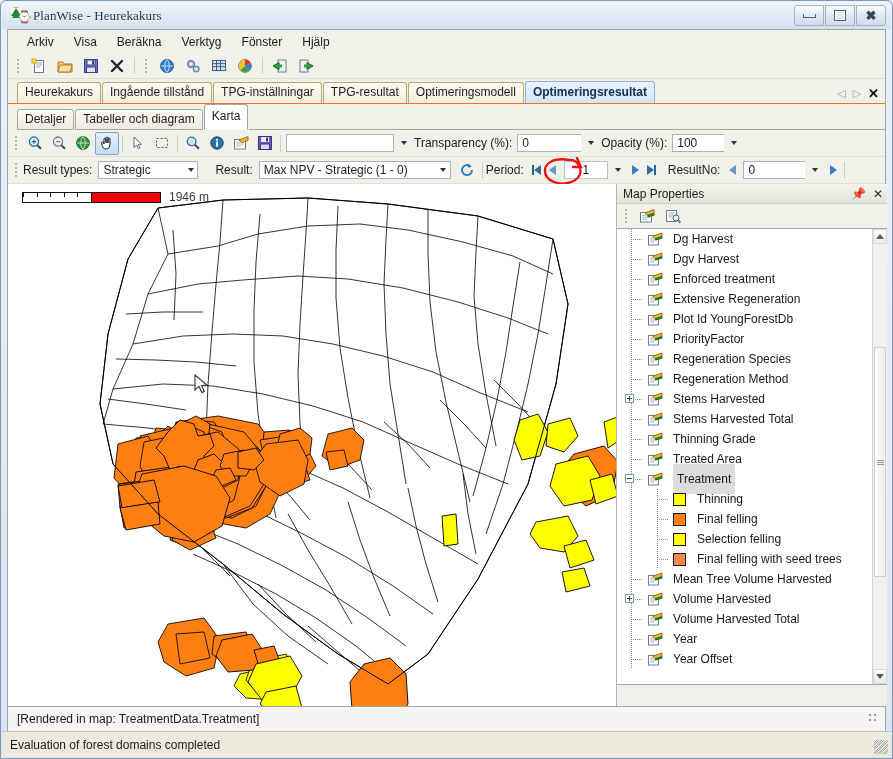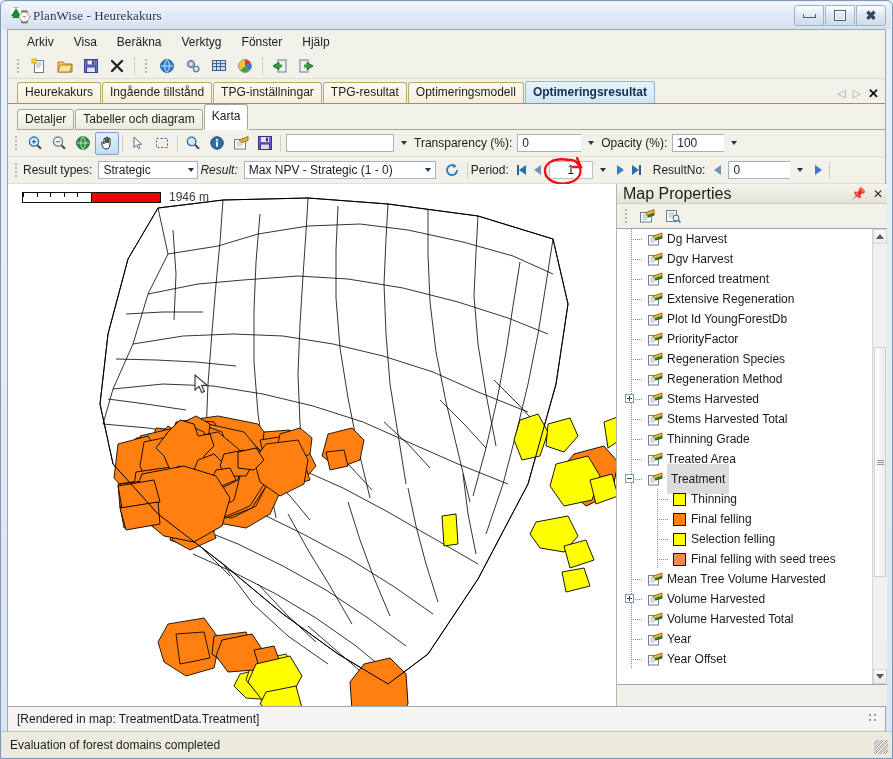--- a/index.html
+++ b/index.html
@@ -194,21 +194,21 @@
   
   .panel{
     position:absolute;left:609px;top:0;width:270px;height:522px;
     background:#f0f0ea;box-sizing:border-box;
   }
   .panelhdr{
     height:19px;display:flex;align-items:center;
     background:linear-gradient(180deg,#f4f3ec 0%,#e4e3d8 100%);
     border-bottom:1px solid #cfcdc1;padding:0 4px 0 6px;
   }
-  .panelhdr .ptitle{font-size:16px;color:#1d1d1d;flex:1;}
+  .panelhdr .ptitle{font-size:12px;color:#1d1d1d;flex:1;}
   .pin{font-size:12px;color:#2b2b2b;margin-right:7px;}
   .pclose{font-size:12px;color:#2b2b2b;}
   .panel-tb{
     height:24px;display:flex;align-items:center;padding-left:3px;
     background:#f1f0e9;border-bottom:1px solid #dedcd2;gap:2px;
   }
   .tree{
     position:absolute;left:0;top:44px;right:0;bottom:21px;
     background:#fff;border:1px solid #9aa8b5;border-right:none;border-left:none;
     overflow:hidden;
@@ -233,21 +233,21 @@
     border:1px solid #7f9db9;background:#fff;box-sizing:border-box;
   }
   .expander:before{
     content:"";position:absolute;left:1px;top:3px;width:5px;height:1px;background:#2b4a66;
   }
   .expander.plus:after{
     content:"";position:absolute;left:3px;top:1px;width:1px;height:5px;background:#2b4a66;
   }
   .tnode-icon{width:16px;height:14px;margin-right:4px;flex:0 0 auto;}
   .swatch{width:13px;height:13px;border:1px solid #1a1a1a;margin-right:5px;flex:0 0 auto;box-sizing:border-box;}
-  .tlabel{color:#1a1a1a;}
+  .tlabel{color:#1a1a1a;margin-left:6px;}
   .trow.selected .tlabel{background:#dcdcdc;padding:7px 3px;border:1px dotted transparent;}
   .vscroll{
     position:absolute;right:0;top:0;width:14px;bottom:0;background:#f0f0f0;
     border-left:1px solid #d4d4d4;
   }
   .vscroll .arrbox{
     height:15px;display:flex;align-items:center;justify-content:center;
     background:linear-gradient(180deg,#fbfbfb,#ebebeb);border:1px solid #d8d8d8;box-sizing:border-box;
   }
   .vscroll .up{position:absolute;top:0;left:0;right:0;}
@@ -548,21 +548,21 @@
 
     <div class="maptb" style="position:relative;">
       <div class="grip"></div>
       <span class="lbl">Result types:</span>
       <div class="combo" style="width:100px;margin-left:6px;">
         <span class="cval">Strategic</span>
         <span class="cdrop">
             <span class="caret"></span>
           </span>
       </div>
-      <span class="lbl" style="margin-left:2px;font-style:italic;">Result:</span>
+      <span class="lbl" style="margin-left:17px;">Result:</span>
       <div class="combo" style="width:192px;margin-left:6px;">
         <span class="cval">Max NPV - Strategic (1 - 0)</span>
         <span class="cdrop">
             <span class="caret"></span>
           </span>
       </div>
       <div class="tbtn" style="margin-left:4px;">
           <span class="ic">
         <svg width="16" height="16" viewBox="0 0 16 16">
               <path d="M13 8a5 5 0 1 1-1.6-3.6" fill="none" stroke="#2b7fc4" stroke-width="1.9"></path>

